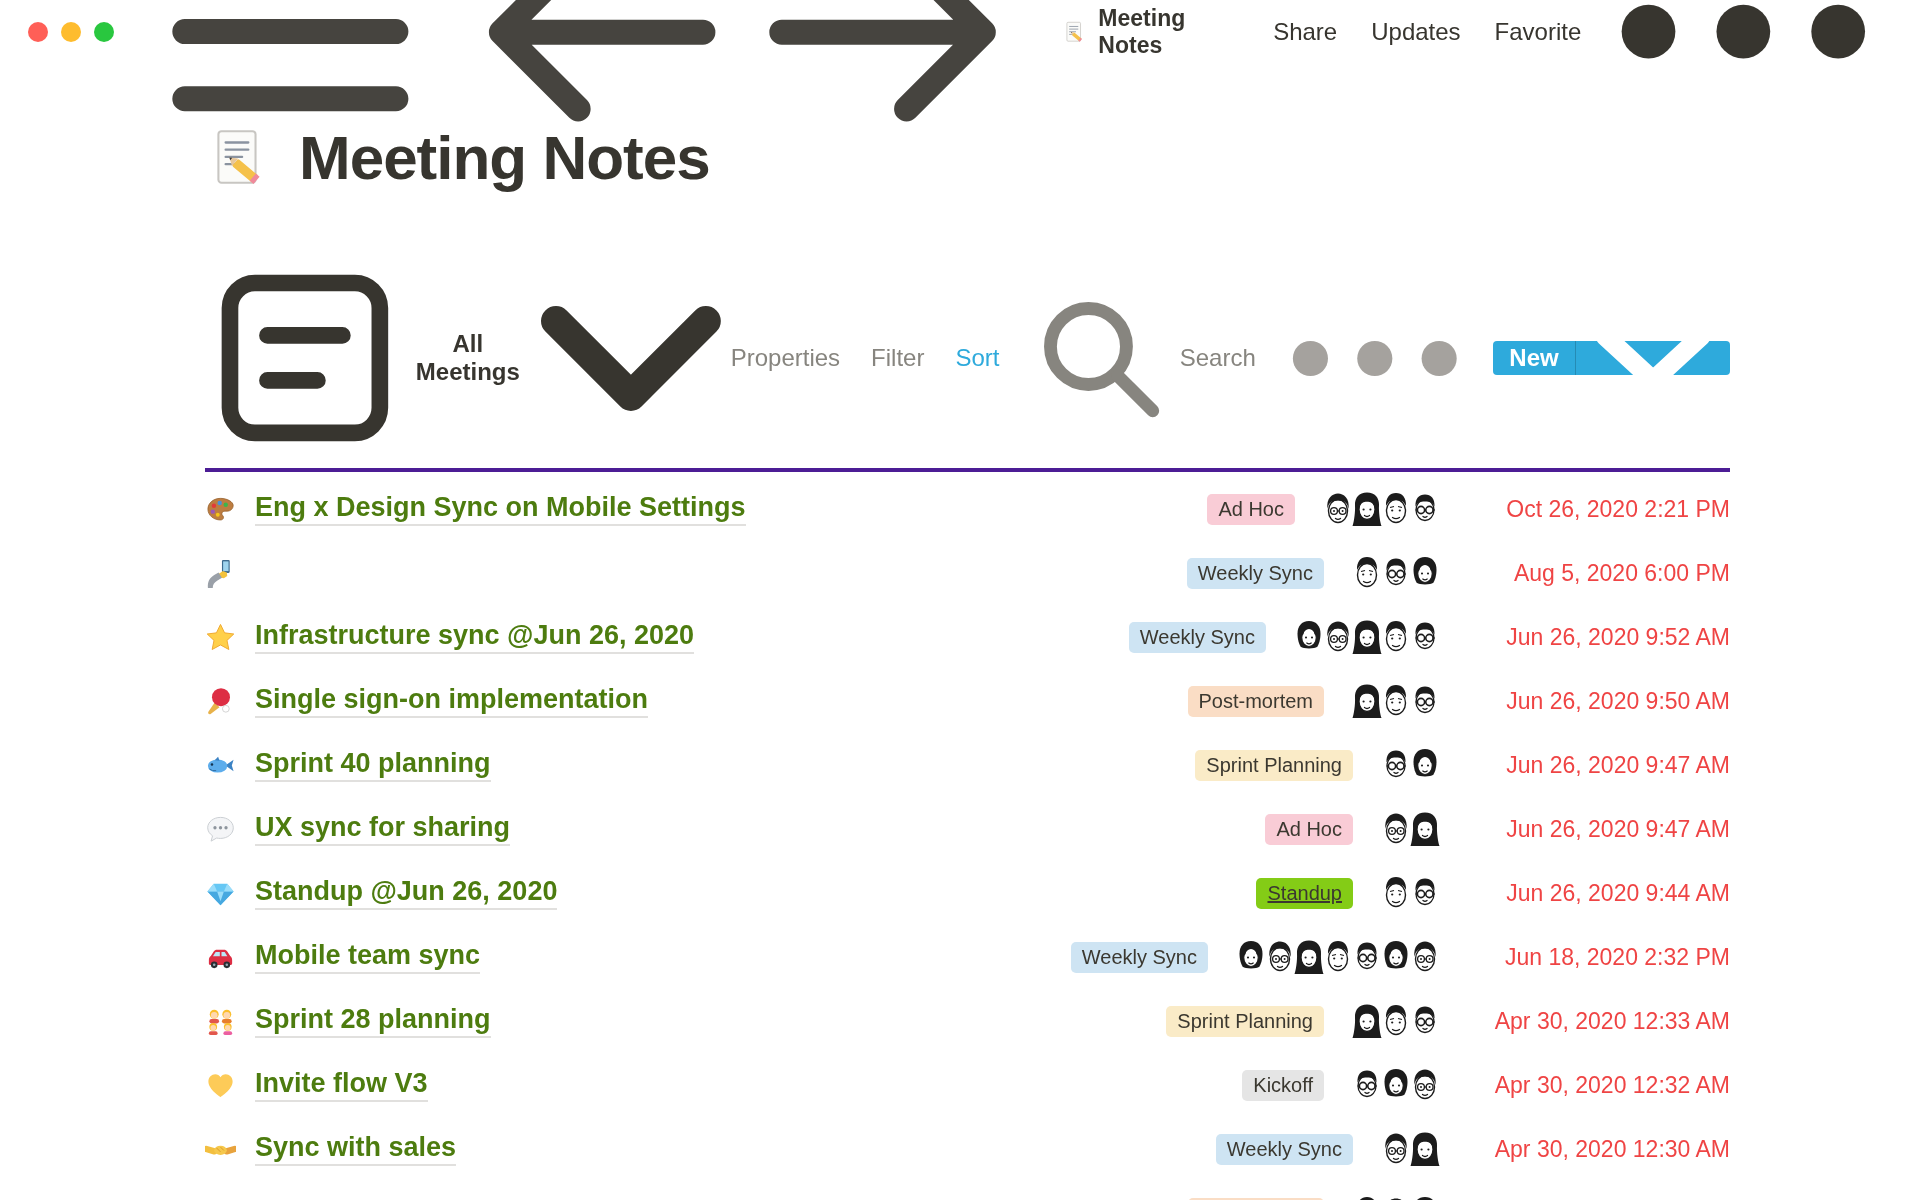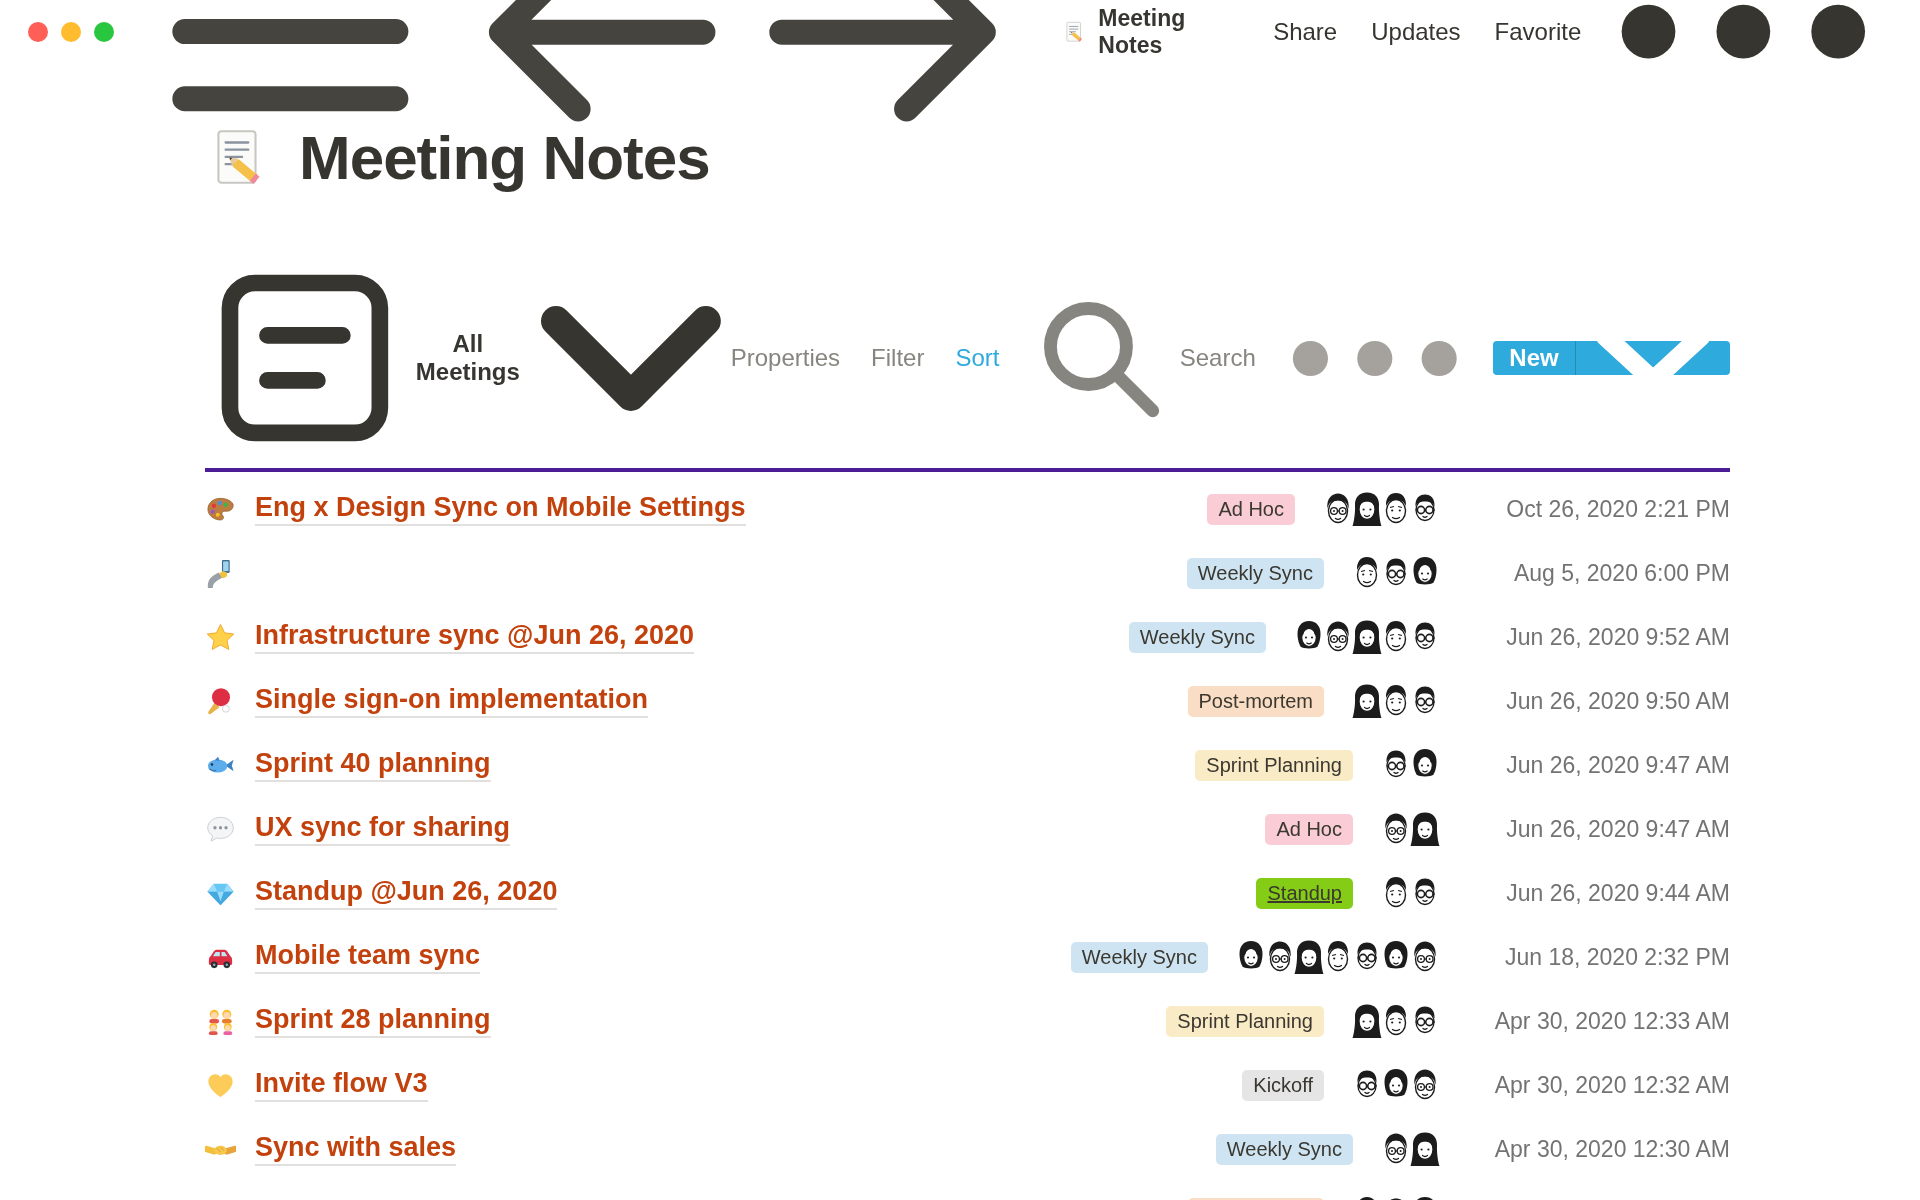--- a/index.html
+++ b/index.html
@@ -42,28 +42,28 @@
   .new-btn .new-main { color:#fff; font-size:24px; font-weight:700; font-family:inherit;
                        display:flex; align-items:center; padding:0 16px; }
   .new-btn .new-caret { display:flex; align-items:center; padding:0 11px;
                         border-left:1px solid rgba(0,0,0,0.18); }
 
   
   .rows { margin-top:5px; }
   .row { height:64px; display:flex; align-items:center; cursor:pointer; }
   .row-emoji { width:50px; flex:none; display:flex; align-items:center; }
   .row-emoji svg { width:31px; height:31px; }
-  .row-title { font-size:27px; font-weight:700; color:#c2410c; white-space:nowrap;
+  .row-title { font-size:27px; font-weight:700; color:#4d7c0f; white-space:nowrap;
                padding-bottom:1px; border-bottom:2px solid #E1E0DE; }
   .row-right { margin-left:auto; display:flex; align-items:center; }
   .pill { font-size:20px; color:#3B3830; padding:4px 11px; border-radius:5px; white-space:nowrap; }
   .avatars { display:flex; margin-left:26px; }
   .avatars svg { width:34px; height:38px; margin-left:-5px; }
   .avatars svg:first-child { margin-left:0; }
-  .date { width:262px; margin-left:26px; text-align:right; font-size:23px; color:#737373;
+  .date { width:262px; margin-left:26px; text-align:right; font-size:23px; color:#ef4444;
           white-space:nowrap; }
 </style>
 </head>
 <body>
 
 <header class="topbar">
   <div class="traffic">
     <span class="light" id="tl0" style="background: rgb(255, 95, 87);"></span>
     <span class="light" id="tl1" style="background: rgb(254, 188, 46);"></span>
     <span class="light" id="tl2" style="background: rgb(41, 199, 63);"></span>

